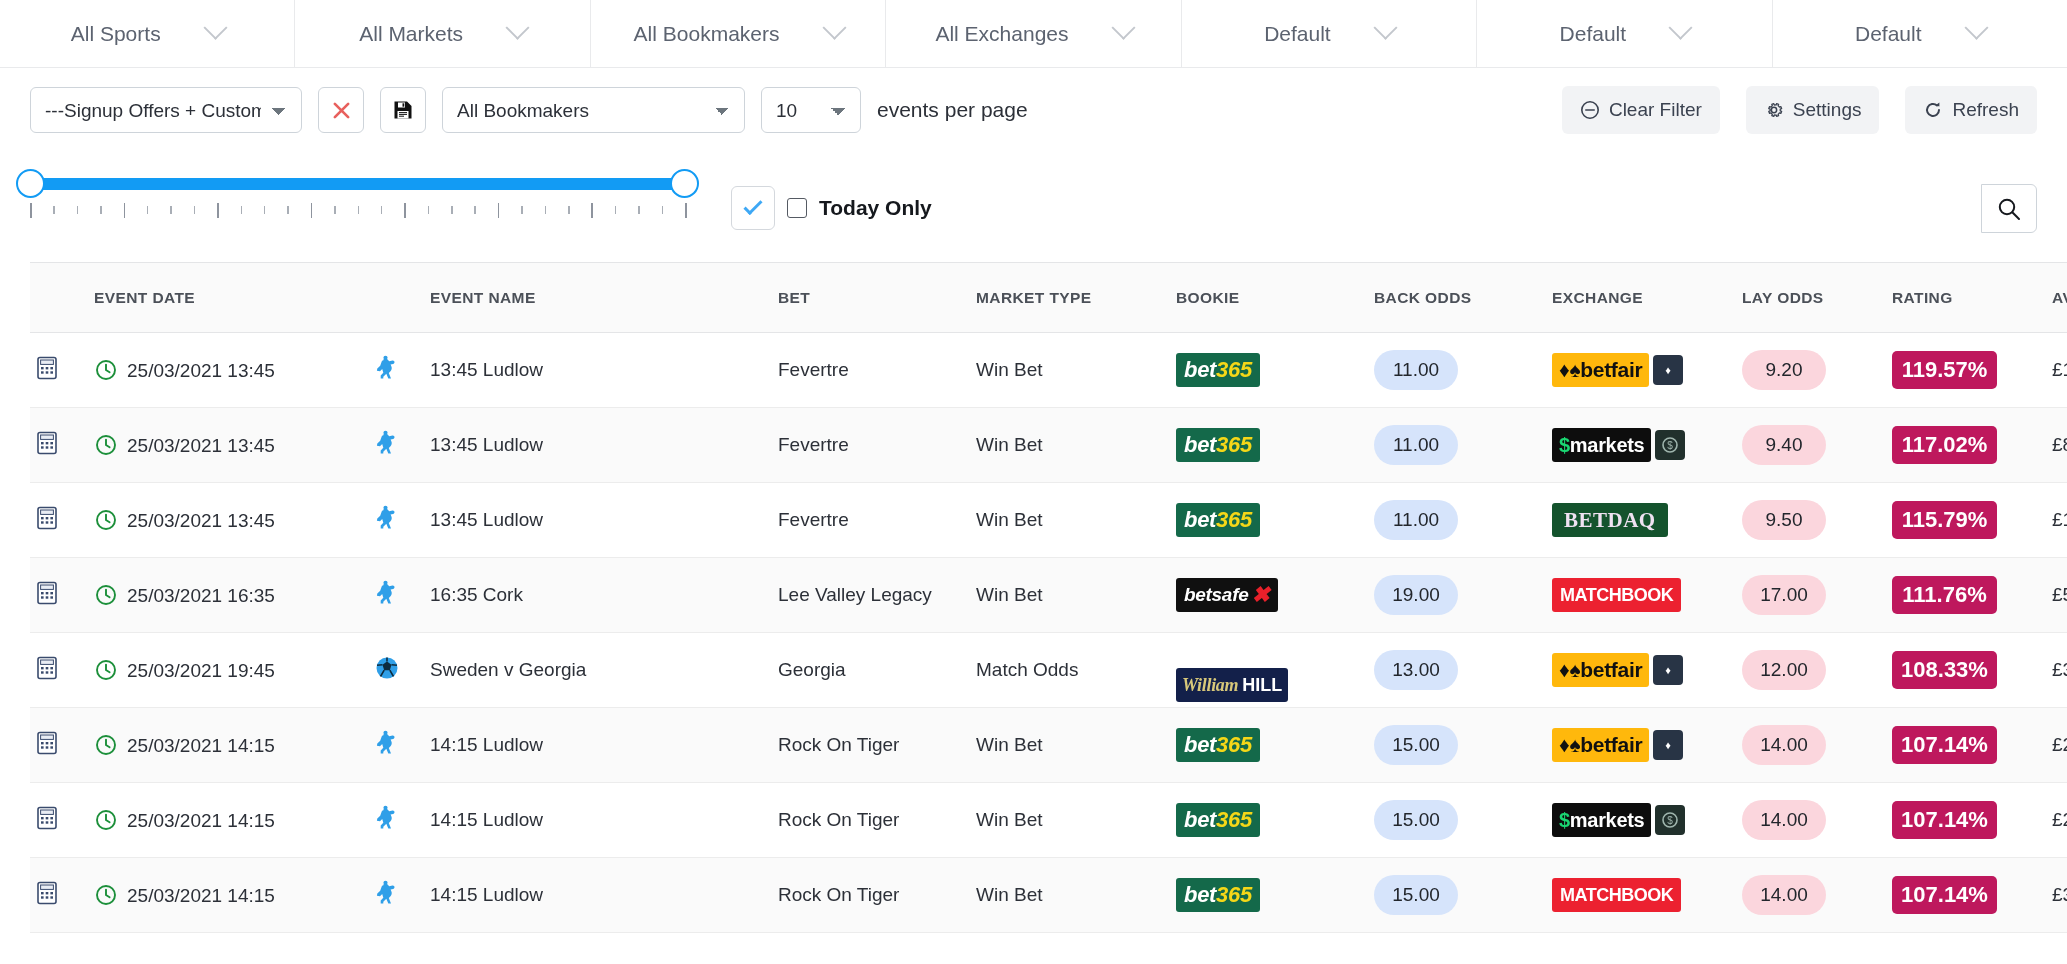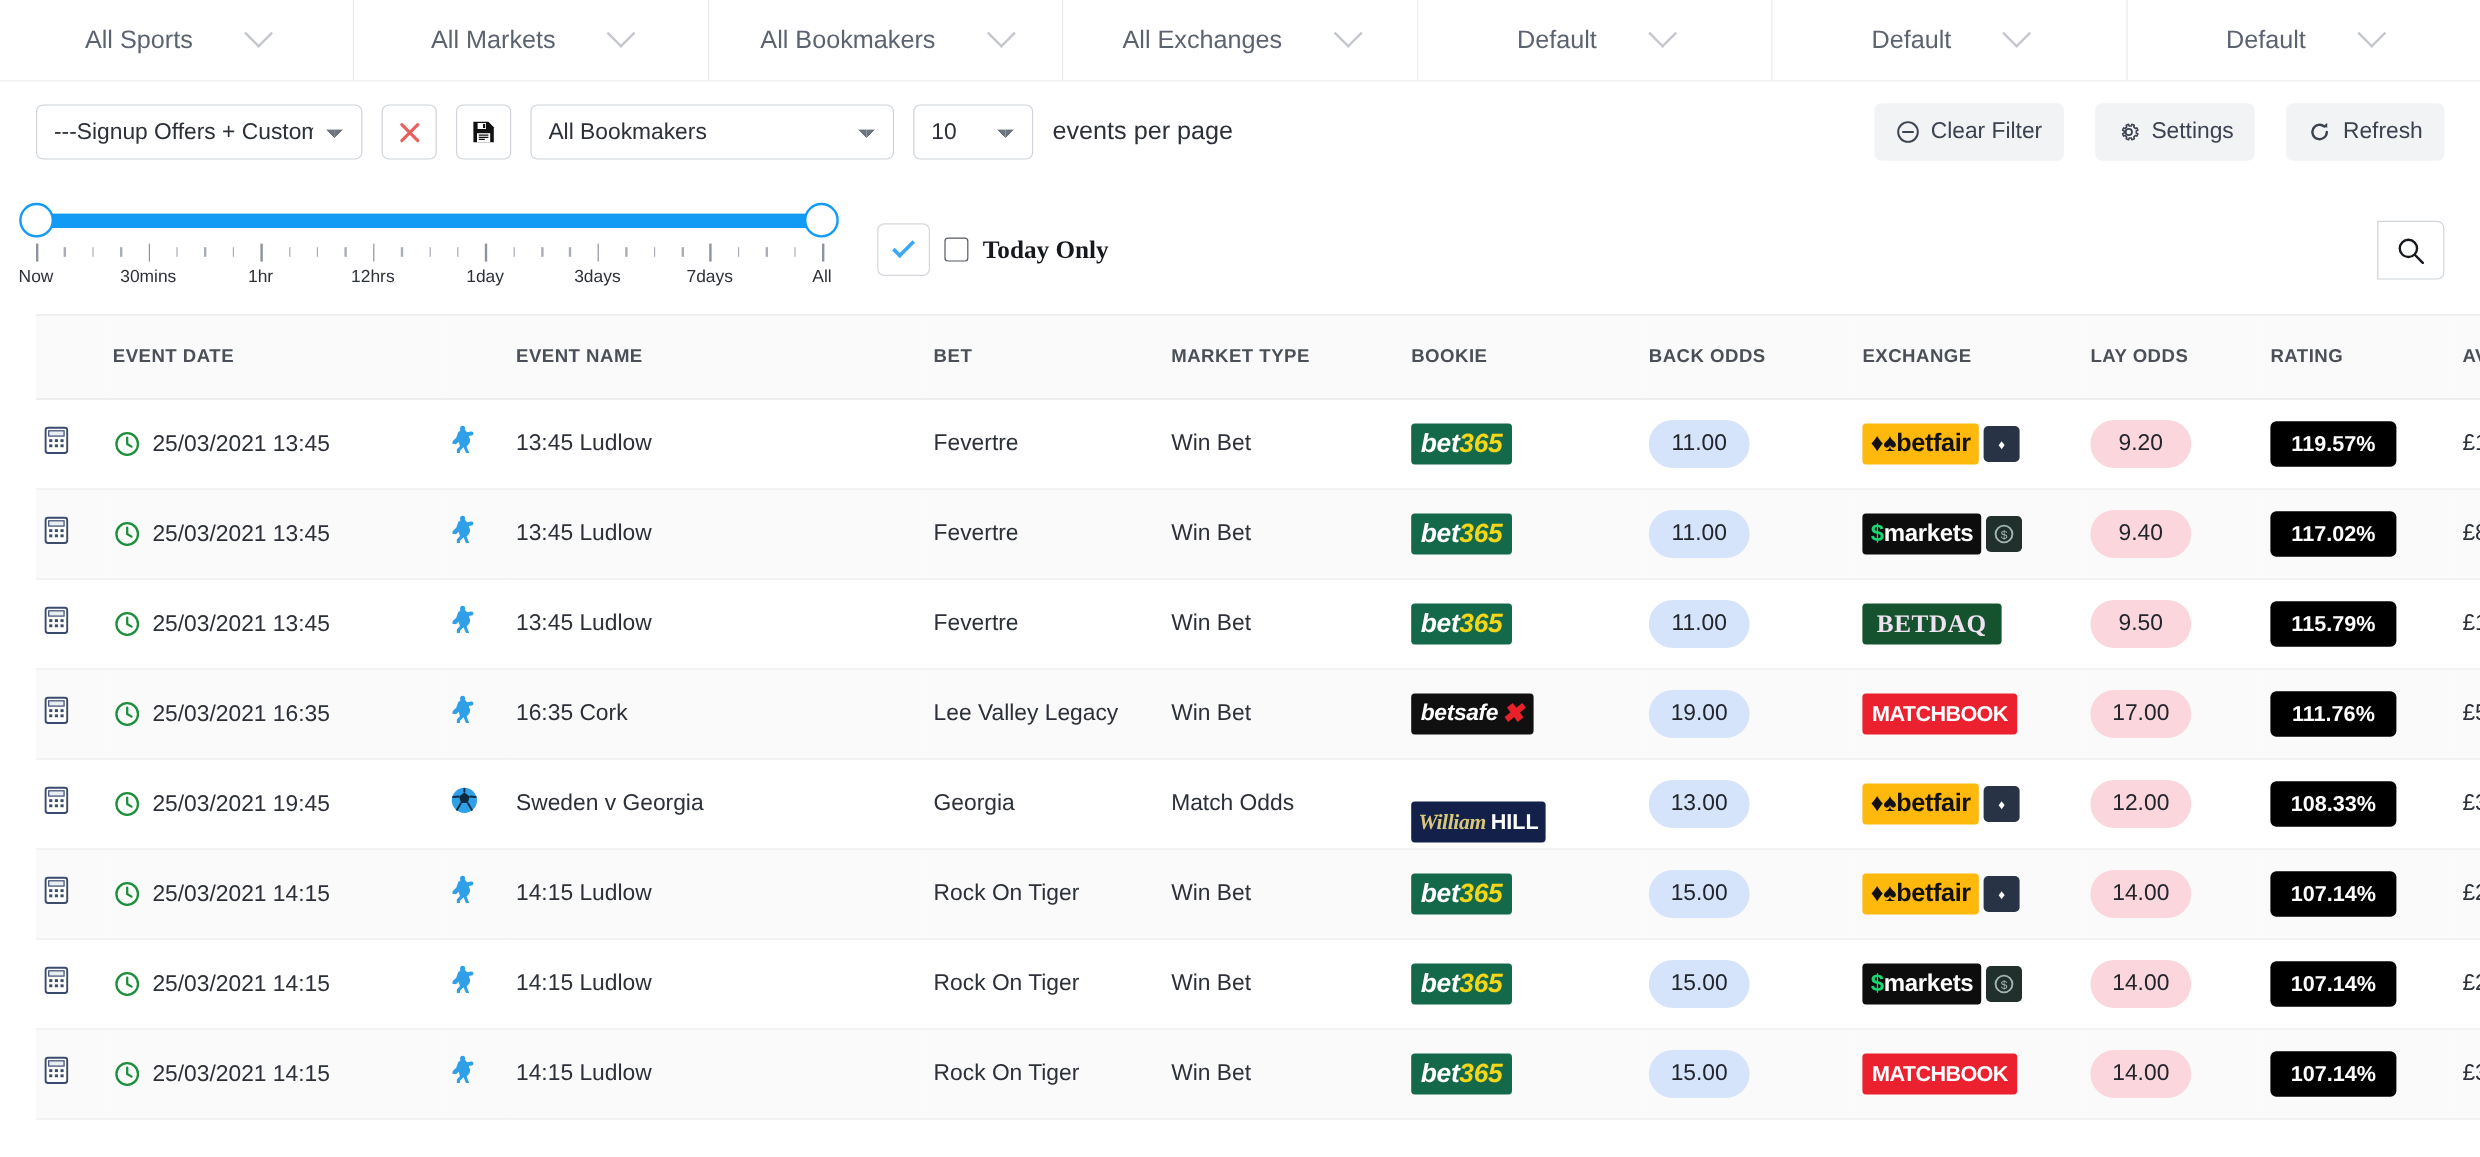--- a/index.html
+++ b/index.html
@@ -168,21 +168,20 @@
     color: #2c3038;
     transform: translateX(-50%);
     white-space: nowrap;
   }
   .today-wrap {
     display:flex; align-items:center;
     gap: 12px;
     margin-left: 46px;
     padding-top: 22px;
     flex:none;
-    font-family:Liberation Serif, serif;
   }
   .check-box-big {
     width: 44px; height: 44px;
     border: 1px solid #d4d8dd;
     border-radius: 6px;
     background: #fff;
     display:flex; align-items:center; justify-content:center;
     cursor: pointer;
   }
   .check-box-big .tick-mark {
@@ -278,23 +277,23 @@
     border-radius: 20px;
     background: #d6e4fb;
     font-size: 19px;
     color: #22262c;
   }
   .odds-pill.lay { background: #fbd6dd; }
   .rating-badge {
     display:inline-flex; align-items:center; justify-content:center;
     min-width: 105px; height: 38px;
     border-radius: 5px;
-    background: #000000;
+    background: #be185d;
     color: #fff;
-    font-size: 18px;
+    font-size: 22px;
     font-weight: 700;
   }
 
   
   .logo {
     display:inline-flex; align-items:center; justify-content:center;
     height: 34px;
     border-radius: 3px;
     font-weight: 800;
     letter-spacing: -.3px;
@@ -437,30 +436,20 @@
         <div class="tick minor" style="left: 67.8571%;"></div>
         <div class="tick major" style="left: 71.4286%;"></div>
         <div class="tick minor" style="left: 75%;"></div>
         <div class="tick minor" style="left: 78.5714%;"></div>
         <div class="tick minor" style="left: 82.1429%;"></div>
         <div class="tick major" style="left: 85.7143%;"></div>
         <div class="tick minor" style="left: 89.2857%;"></div>
         <div class="tick minor" style="left: 92.8571%;"></div>
         <div class="tick minor" style="left: 96.4286%;"></div>
         <div class="tick major" style="left: 100%;"></div>
-      </div>
-    <div class="tick-labels" id="slider-tick-labels">
-        <div class="tick-label" style="left: 0%;">Now</div>
-        <div class="tick-label" style="left: 14.2857%;">30mins</div>
-        <div class="tick-label" style="left: 28.5714%;">1hr</div>
-        <div class="tick-label" style="left: 42.8571%;">12hrs</div>
-        <div class="tick-label" style="left: 57.1429%;">1day</div>
-        <div class="tick-label" style="left: 71.4286%;">3days</div>
-        <div class="tick-label" style="left: 85.7143%;">7days</div>
-        <div class="tick-label" style="left: 100%;">All</div>
       </div>
   </div>
 
   <div class="today-wrap">
     <div class="check-box-big">
       <span class="tick-mark"></span>
     </div>
     <div class="cb-small"></div>
     <span class="today-label">Today Only</span>
   </div>

